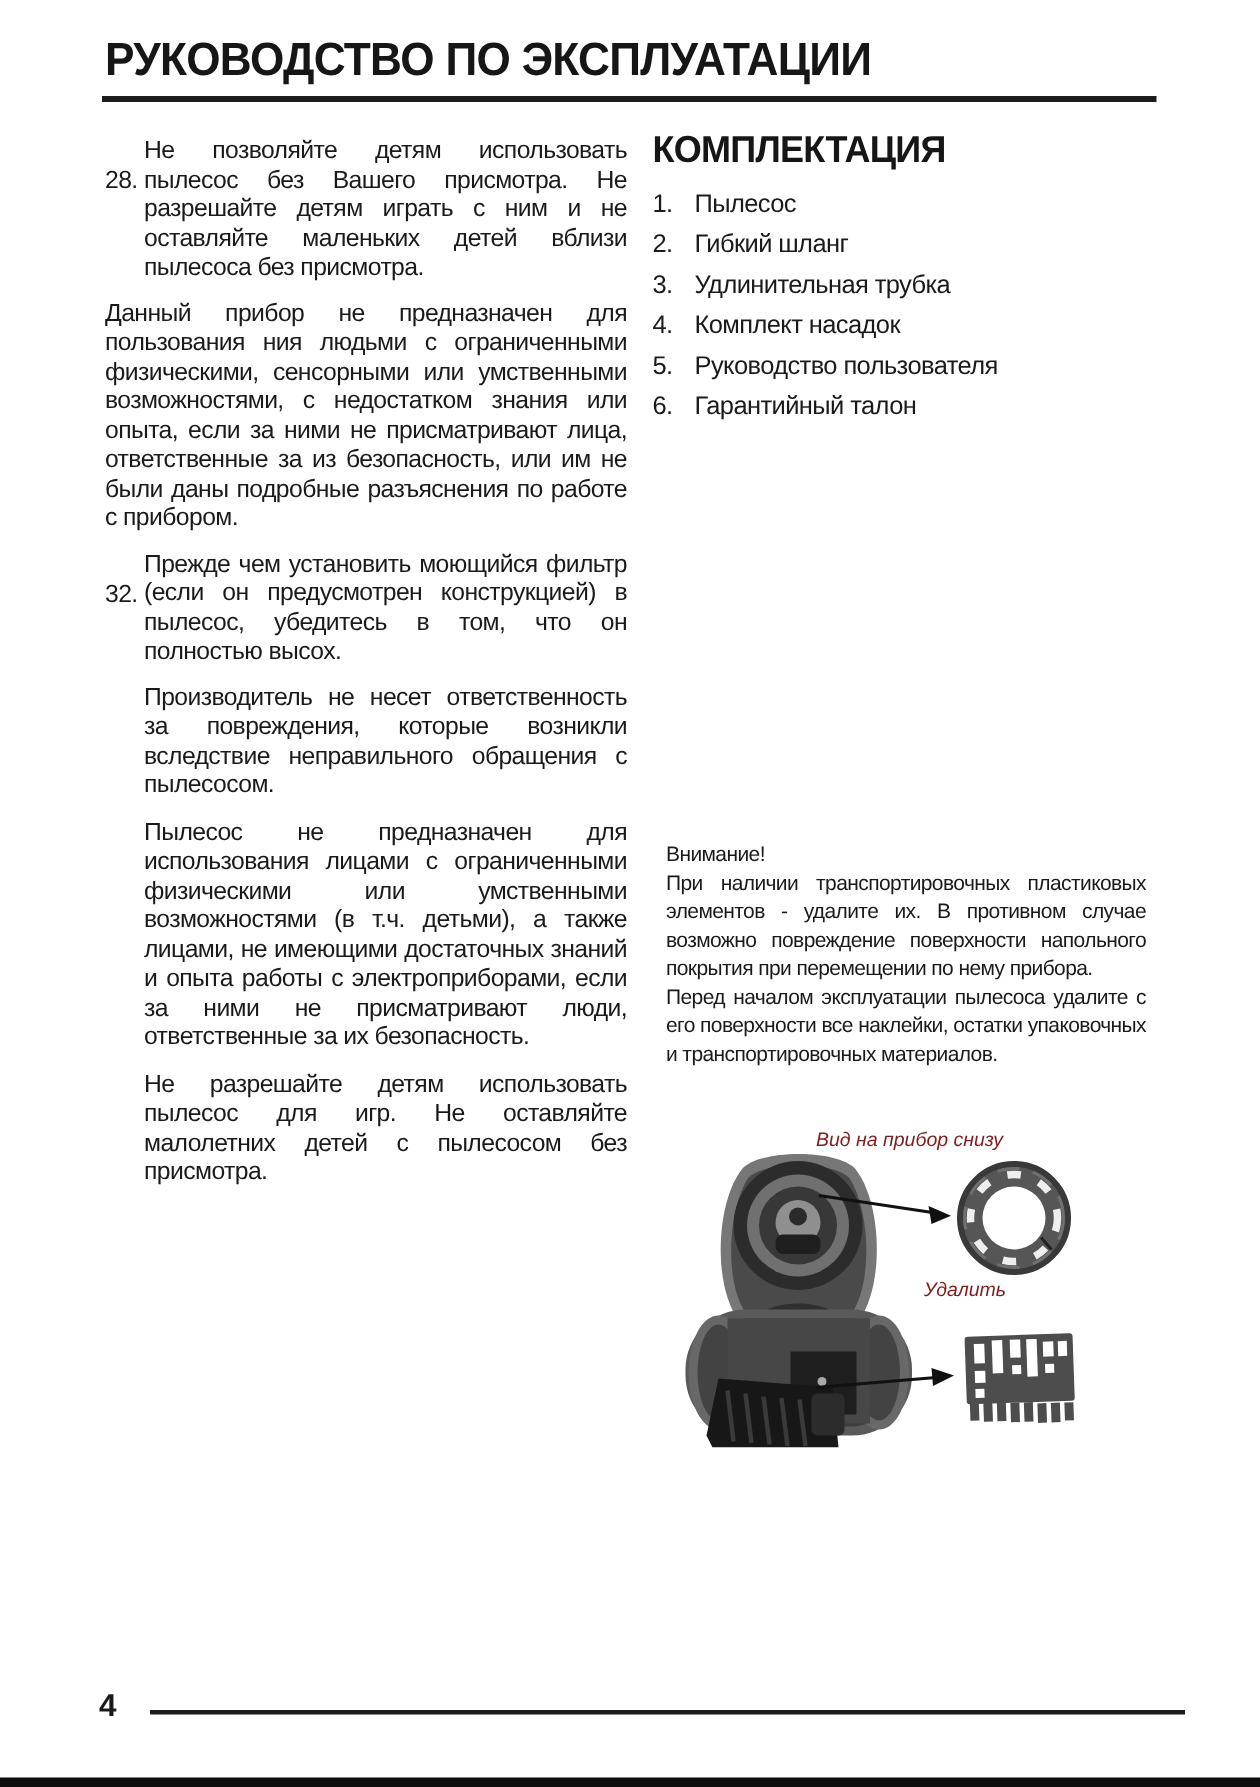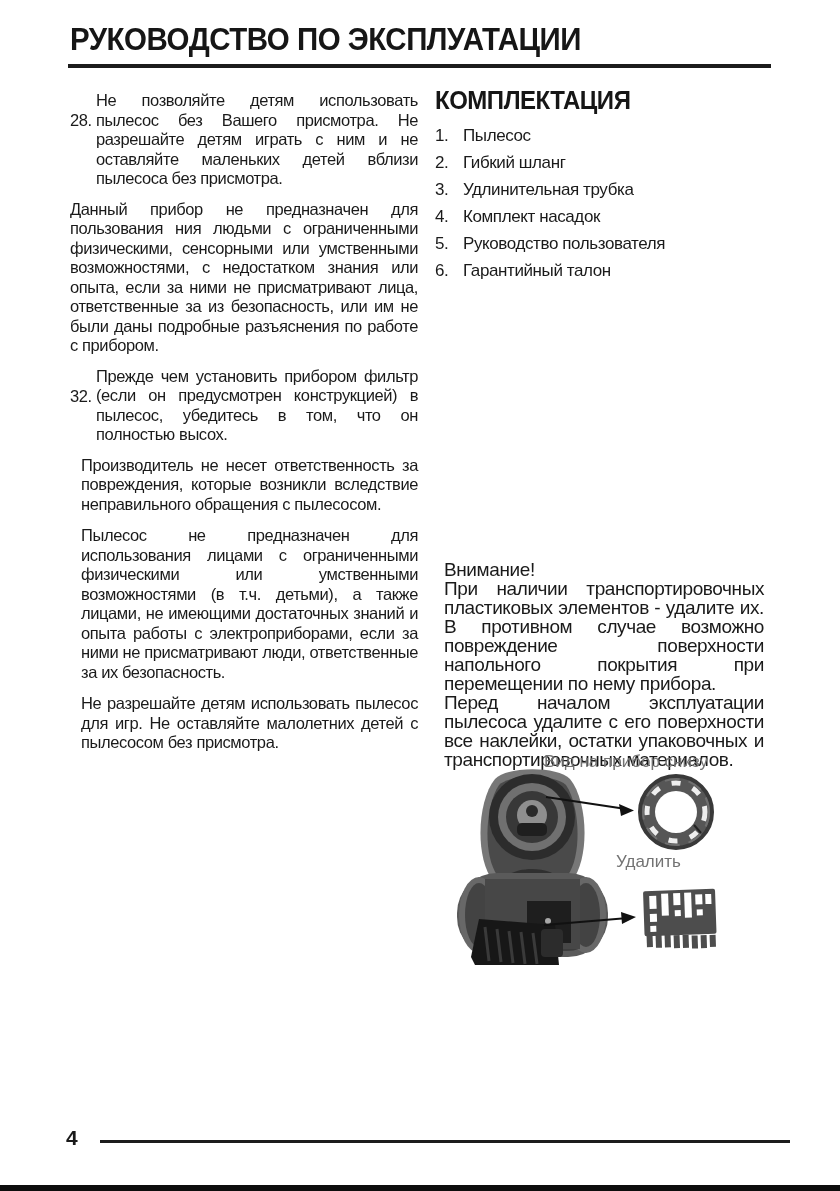--- a/index.html
+++ b/index.html
@@ -17,38 +17,39 @@
     white-space:nowrap;color:#161616;
   }
   .title-rule{left:68px;top:64px;width:703px;height:4px;background:#1c1c1c;}
   
   .cond{letter-spacing:-0.4px;}
   .col-left{left:70px;top:91px;width:348px;font-size:16.5px;line-height:19.5px;}
   .num-item{display:flex;margin-bottom:11px;}
   .num-item .num{flex:none;width:26px;margin-top:20px;}
   .num-item .txt{flex:1;text-align:justify;}
   .plain-paras{margin-top:8px;}
-  .plain-paras .para{margin-left:11px;margin-bottom:12px;text-align:justify;}
+  .plain-paras .para{margin-left:26px;margin-bottom:12px;text-align:justify;}
   .col-right{left:435px;top:86px;width:335px;}
   .section-heading{
     font-size:25px;font-weight:bold;letter-spacing:-0.5px;
     transform:scaleX(0.96);transform-origin:left center;
     white-space:nowrap;margin-bottom:12px;color:#161616;
   }
   .kit-item{display:flex;font-size:17px;line-height:17px;margin-bottom:10px;}
   .kit-item .num{flex:none;width:28px;}
   
-  .attention{left:444px;top:560px;width:320px;font-size:19px;line-height:19px;}
+  .attention{left:444px;top:560px;width:320px;font-size:14px;line-height:19px;}
   .attention .att-title{text-align:left;}
   .attention .att-para{text-align:justify;}
   
   .figure{left:440px;top:753px;width:350px;height:218px;}
   .fig-label{
-    position:absolute;font-size:17px;color:#737373;letter-spacing:0;
+    position:absolute;font-size:13px;color:#7f1d1d;letter-spacing:0;
     white-space:nowrap;
+    font-style:italic;
   }
   .lbl-top{left:104px;top:-1px;}
   .lbl-remove{left:176px;top:99px;}
   .vac{position:absolute;left:15px;top:10px;}
   .ring{position:absolute;left:197px;top:20px;}
   .comb{position:absolute;left:198px;top:134px;}
   .arrows{position:absolute;left:0;top:0;pointer-events:none;}
   
   .page-num{left:66px;top:1126px;font-size:21px;font-weight:bold;}
   .footer-rule{left:100px;top:1140px;width:690px;height:3px;background:#1c1c1c;}
@@ -63,21 +64,21 @@
 <div class="abs col-left cond">
   <div class="num-item">
     <span class="num">28.</span>
     <div class="txt">Не позволяйте детям использовать пылесос без Вашего присмотра. Не разрешайте детям играть с ним и не оставляйте маленьких детей вблизи пылесоса без присмотра.</div>
   </div>
   <div class="num-item">
     <div class="txt">Данный прибор не предназначен для пользования ния людьми с ограниченными физическими, сенсорными или умственными возможностями, с недостатком знания или опыта, если за ними не присматривают лица, ответственные за из безопасность, или им не были даны подробные разъяснения по работе с прибором.</div>
   </div>
   <div class="num-item">
     <span class="num">32.</span>
-    <div class="txt">Прежде чем установить прибором фильтр (если он предусмотрен конструкцией) в пылесос, убедитесь в том, что он полностью высох.</div>
+    <div class="txt">Прежде чем установить моющийся фильтр (если он предусмотрен конструкцией) в пылесос, убедитесь в том, что он полностью высох.</div>
   </div>
   <div class="plain-paras">
     <div class="para">Производитель не несет ответственность за повреждения, которые возникли вследствие неправильного обращения с пылесосом.</div>
     <div class="para">Пылесос не предназначен для использования лицами с ограниченными физическими или умственными возможностями (в т.ч. детьми), а также лицами, не имеющими достаточных знаний и опыта работы с электроприборами, если за ними не присматривают люди, ответственные за их безопасность.</div>
     <div class="para">Не разрешайте детям использовать пылесос для игр. Не оставляйте малолетних детей с пылесосом без присмотра.</div>
   </div>
 </div>
 
 <div class="abs col-right">
   <div class="section-heading">КОМПЛЕКТАЦИЯ</div>

